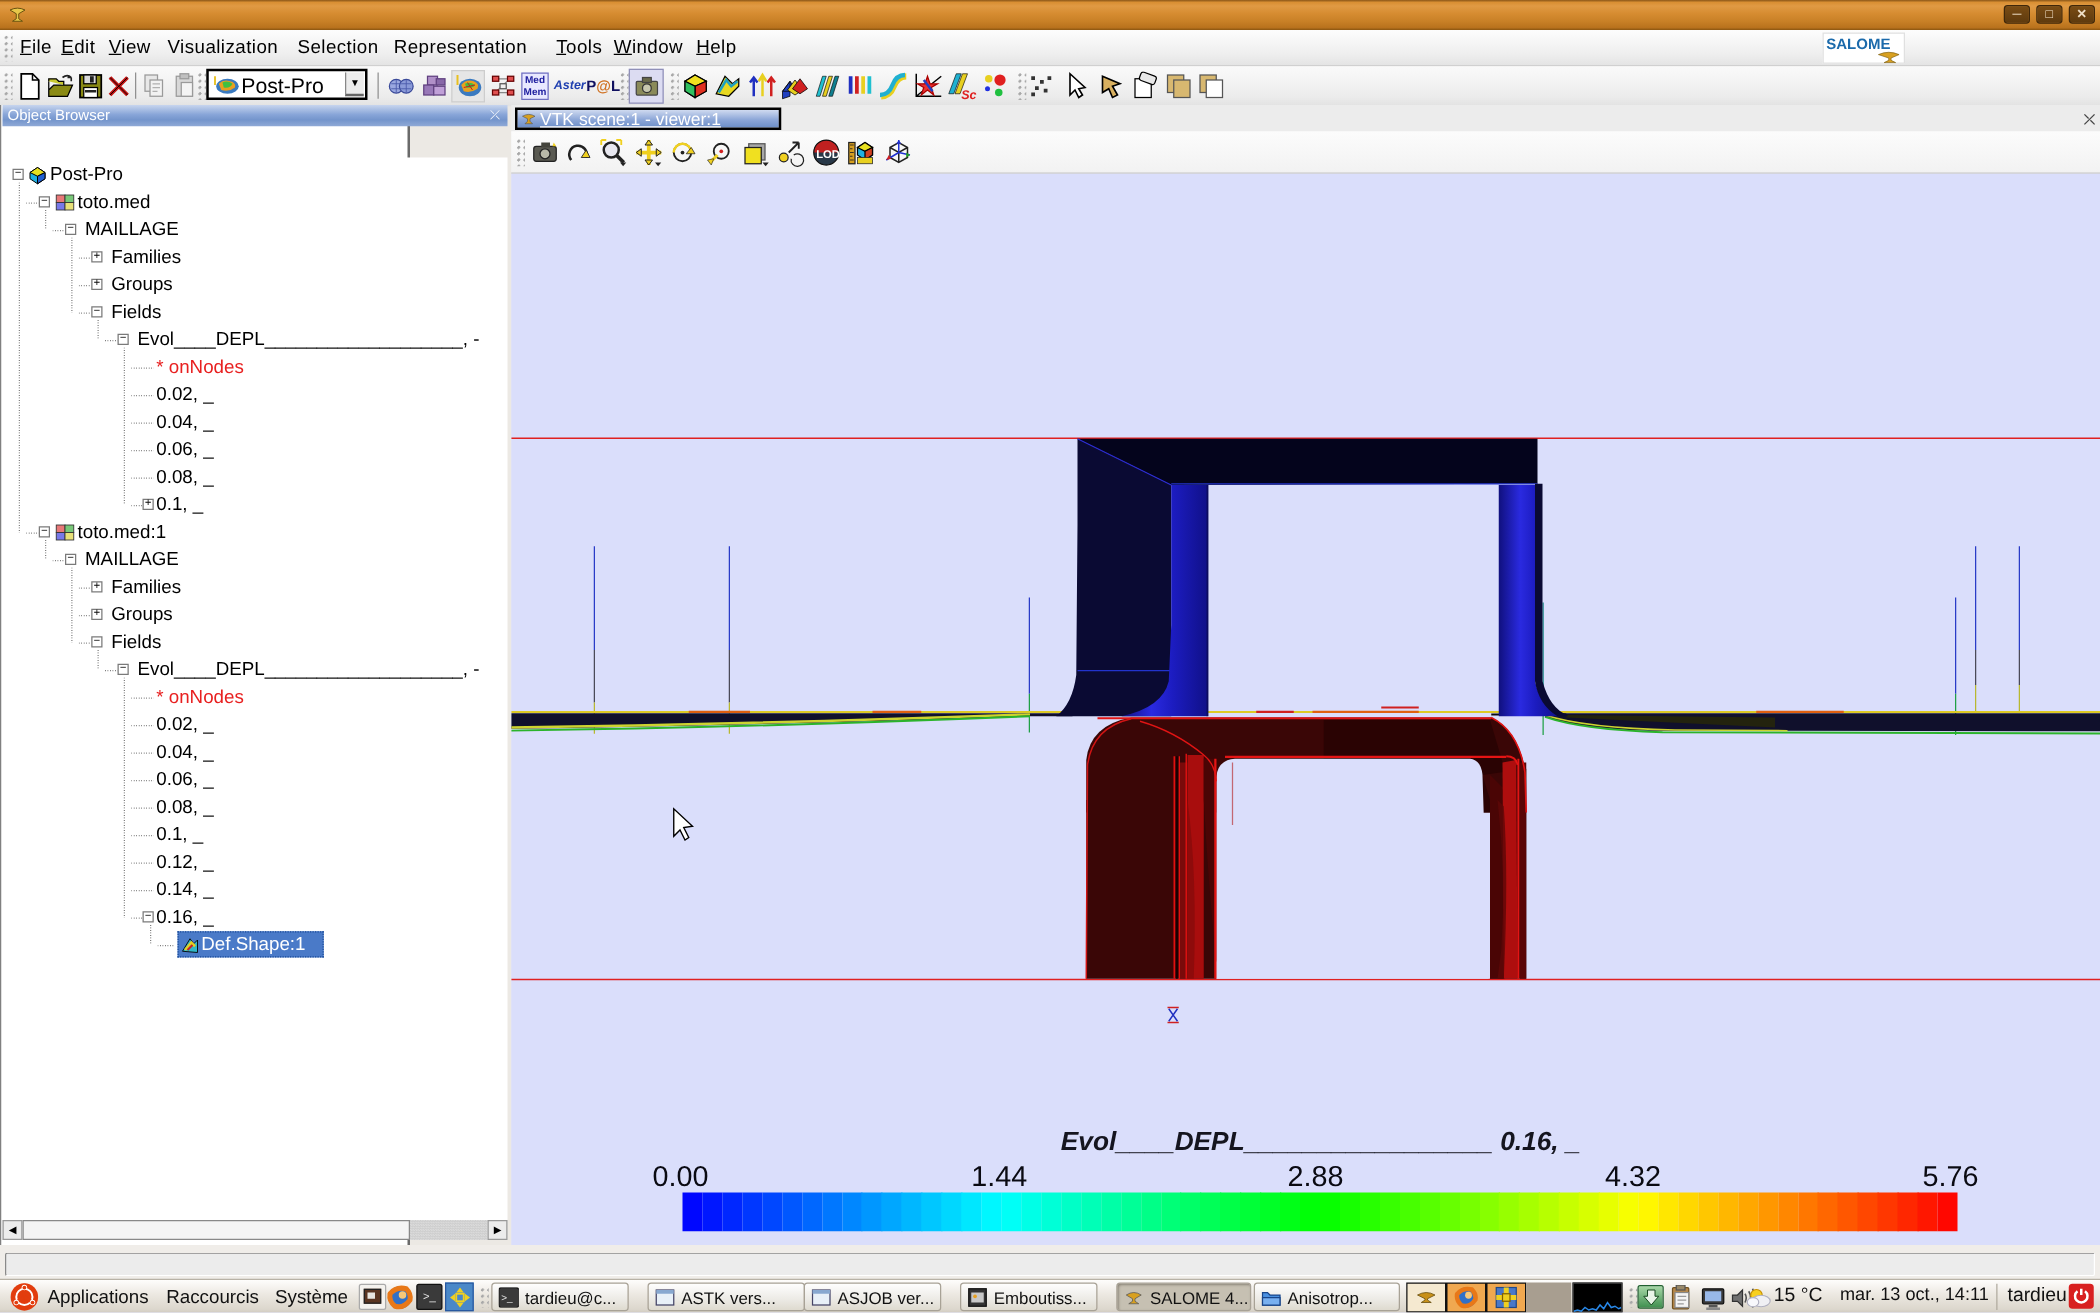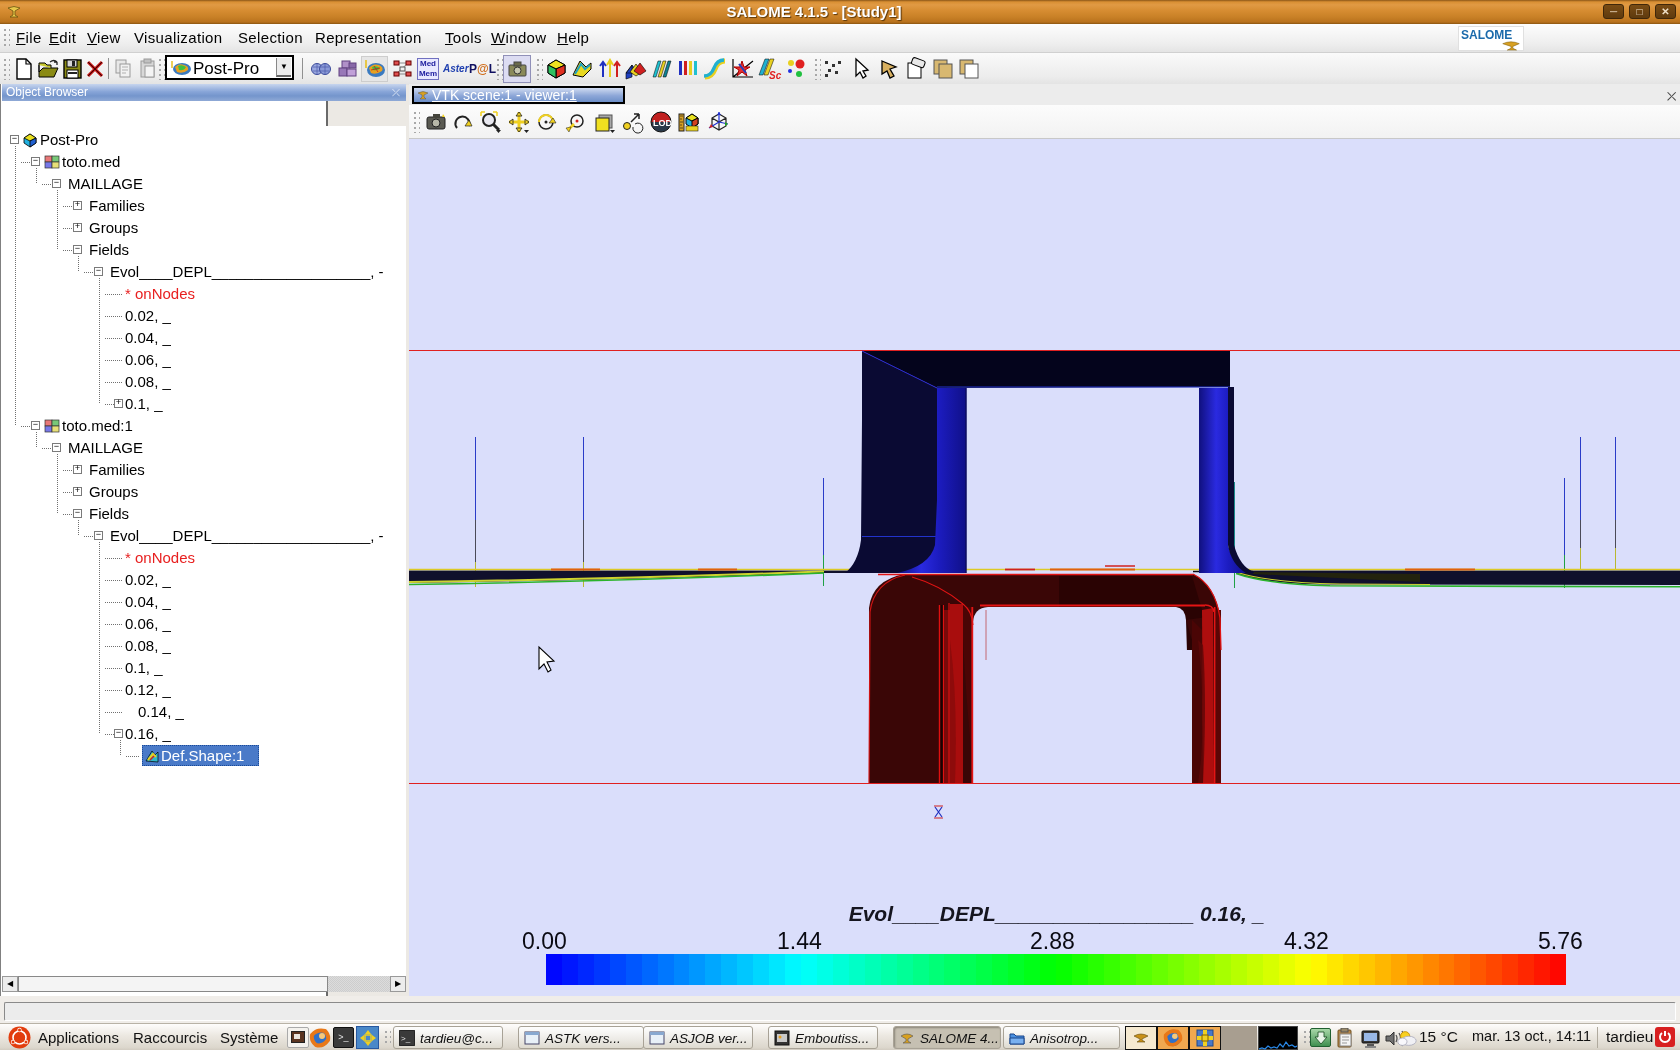--- a/index.html
+++ b/index.html
@@ -65,31 +65,30 @@
 
 #statusbar { position:absolute; left:0; top:996px; width:1680px; height:27px; background:#f0ede9; }
 #statusin { position:absolute; left:4px; top:6px; width:1672px; height:19px; background:#ececec;
   border-top:1px solid #8a8a8a; border-left:1px solid #8a8a8a; border-bottom:1px solid #fff; border-right:1px solid #fff; border-radius:2px; }
 
 #taskbar { position:absolute; left:0; top:1023px; width:1680px; height:27px;
   background:linear-gradient(#fefdfc,#ece8e1 45%,#dcd7cd 90%,#d2ccc1); border-top:1px solid #b8b2a6; }
 .tmenu { position:absolute; top:5px; font-size:15px; color:#111; }
 .tbtn { position:absolute; top:2px; height:23px; border:1px solid #a8a296; border-radius:3px;
   background:linear-gradient(#fefefe,#eceae5 60%,#dedacf); font-size:13.5px; color:#111; }
-.tbtn .lab { position:absolute; left:26px; top:4px; white-space:nowrap;font-style:italic; }
+.tbtn .lab { position:absolute; left:26px; top:4px; white-space:nowrap; }
 .tbtn.pressed { background:#c6c0b2; box-shadow:inset 1px 1px 2px #8a8478; }
 .trayico { position:absolute; top:4px; }
 #clock { position:absolute; top:4px; font-size:15.5px; color:#111; }
 </style></head><body>
 
 <div id="titlebar">
  <svg class="abs" style="left:5px;top:3px" width="18" height="18" viewBox="0 0 18 18">
    <path d="M3 5 Q9 2 15 5 L10 8 L10 12 L13 14 L5 14 L8 12 L8 8 Z" fill="#e8c84a" stroke="#6a5410" stroke-width="0.8"></path>
  </svg>
- <div id="titletext">SALOME 4.1.5 - [Study1]</div>
  <div class="wbtn" style="left:1603px;">─</div>
  <div class="wbtn" style="left:1629px;">□</div>
  <div class="wbtn" style="left:1655px;">✕</div>
 </div>
 <div id="menubar">
     <div class="grip" style="left:3px;top:4px;height:21px;"></div>
     <div class="menu" style="left:16px"><u>F</u>ile</div>
     <div class="menu" style="left:49px"><u>E</u>dit</div>
     <div class="menu" style="left:87px"><u>V</u>iew</div>
     <div class="menu" style="left:134px">Visualization</div>
@@ -358,21 +357,21 @@
       <div class="trow" style="left:87px;top:379px;">Fields</div>
       <div class="xp" style="left:92px;top:405px;">−</div>
       <div class="trow" style="left:108px;top:401px;">Evol____DEPL___________________, -</div>
       <div class="trow" style="left:123px;top:423px;color:#e82020;">* onNodes</div>
       <div class="trow" style="left:123px;top:445px;">0.02, _</div>
       <div class="trow" style="left:123px;top:467px;">0.04, _</div>
       <div class="trow" style="left:123px;top:489px;">0.06, _</div>
       <div class="trow" style="left:123px;top:511px;">0.08, _</div>
       <div class="trow" style="left:123px;top:533px;">0.1, _</div>
       <div class="trow" style="left:123px;top:555px;">0.12, _</div>
-      <div class="trow" style="left:123px;top:577px;margin-left:13px;">0.14, _</div>
+      <div class="trow" style="left:123px;top:577px;">0.14, _</div>
       <div class="xp" style="left:112px;top:603px;">−</div>
       <div class="trow" style="left:123px;top:599px;">0.16, _</div>
       <svg class="abs" style="left:141px;top:622px" width="16" height="16" viewBox="0 0 16 16">
         <path d="M2 13 L8 3 L11 7 L14 4 L14 14 Z" fill="#30b8c8" stroke="#000" stroke-width="0.7"></path>
         <path d="M4 12 L9 6 L12 9" stroke="#e8d020" stroke-width="2" fill="none"></path>
         <path d="M6 12 L10 8" stroke="#d02020" stroke-width="1.5"></path>
       </svg>
       <div class="abs" style="left:140px;top:619px;width:117px;height:21px;background:#4a7ac8;border:1px dotted #1a4a98;"></div>
       <svg class="abs" style="left:142px;top:622px" width="16" height="16" viewBox="0 0 16 16">
         <path d="M2 13 L8 3 L11 7 L14 4 L14 14 Z" fill="#30b8c8" stroke="#000" stroke-width="0.7"></path>

